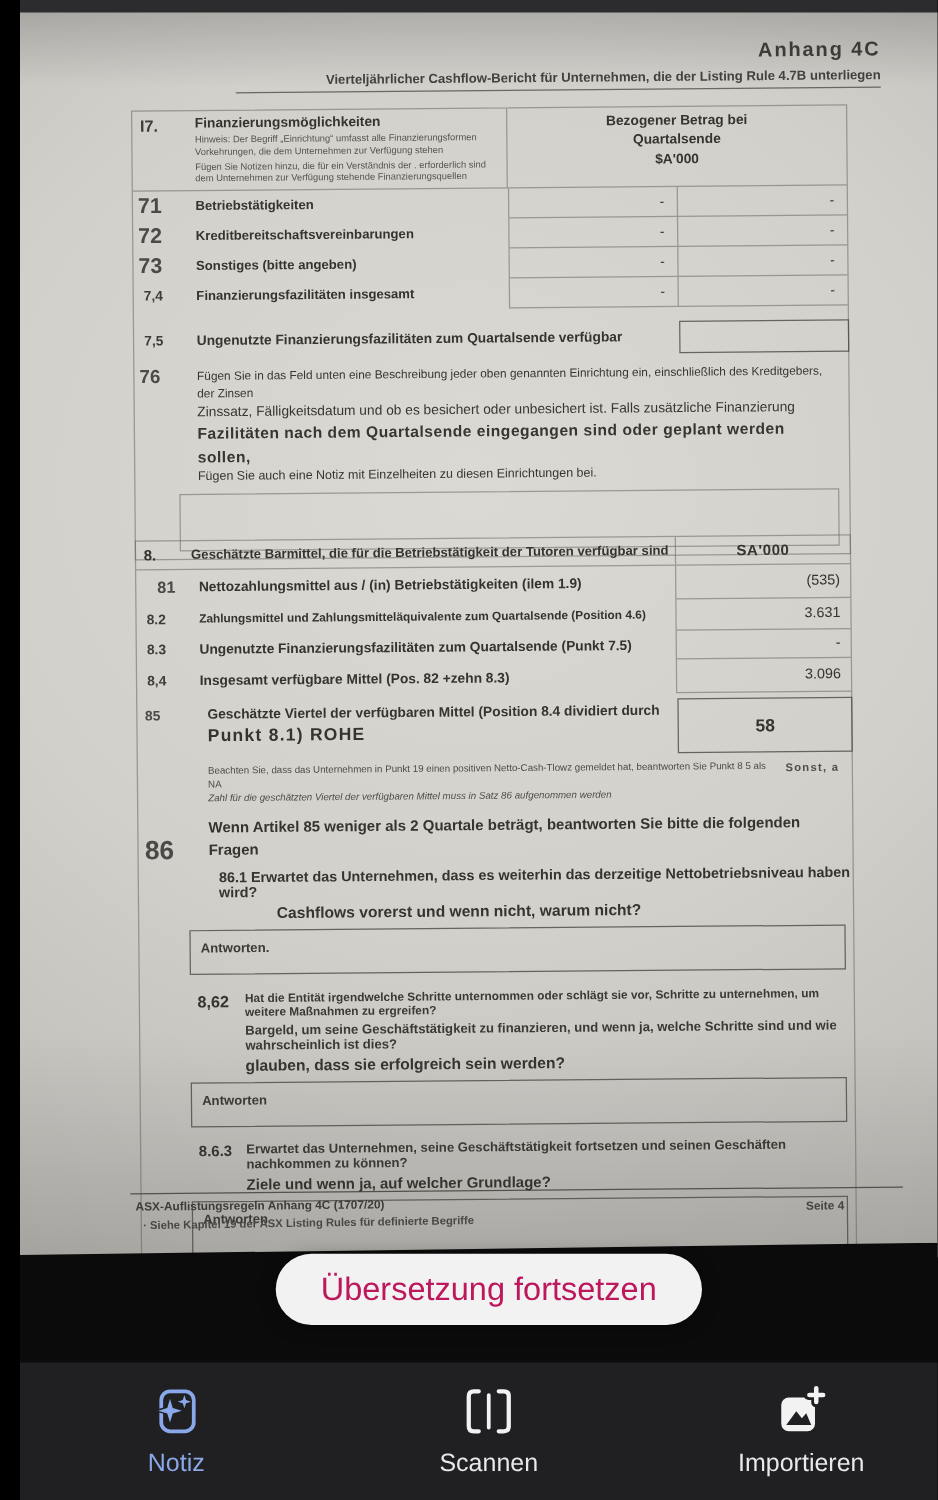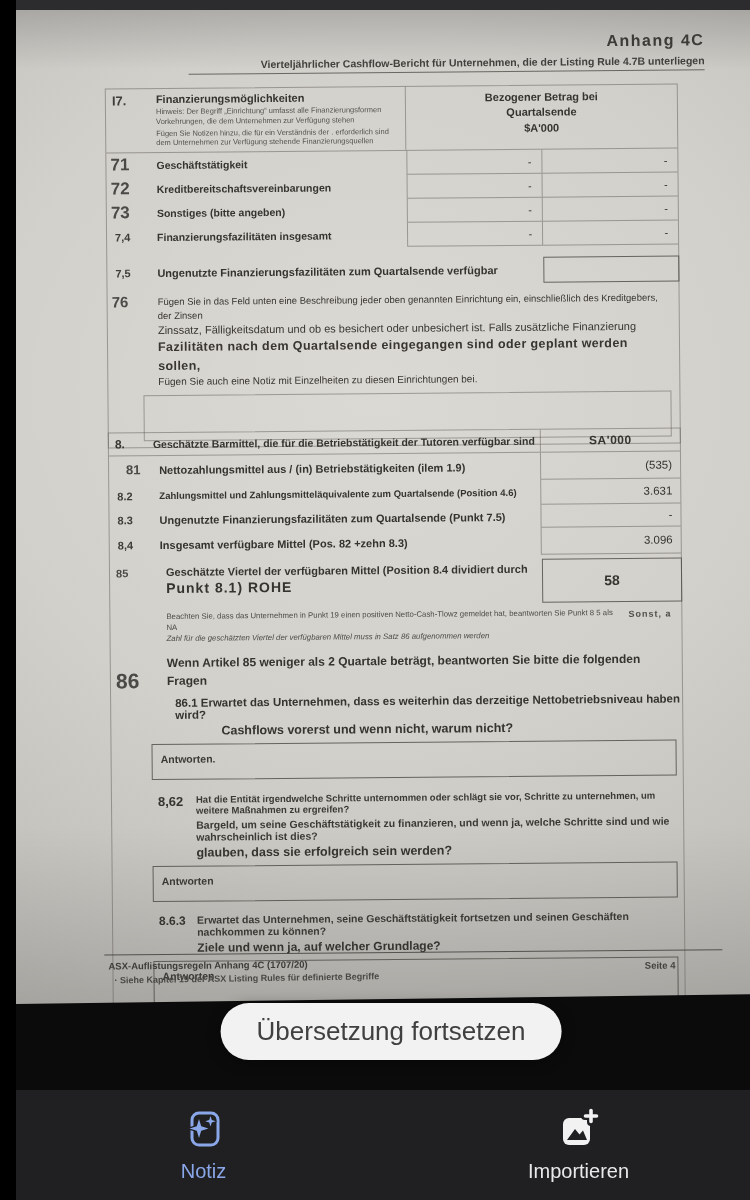--- a/index.html
+++ b/index.html
@@ -108,21 +108,21 @@
   .f2{position:absolute;left:94px;top:962px;font-size:9px;font-weight:bold;color:#4a4844;transform:rotate(-0.4deg);}
   .f-page{position:absolute;right:95px;top:952px;font-size:9.5px;font-weight:bold;color:#45433f;}
 
   
   .bottom-dark{position:absolute;left:0;right:0;top:994px;bottom:0;background:#0b0b0c;
     clip-path:polygon(0 10px,100% 0,100% 100%,0 100%);}
   .pill{
     position:absolute;top:1003px;left:50%;transform:translateX(-50%);
     height:57px;padding:0 36px;border-radius:29px;background:#f2f2f3;
     display:flex;align-items:center;white-space:nowrap;
-    font-size:26px;color:#404040;cursor:pointer;box-shadow:0 2px 14px rgba(0,0,0,.35);
+    font-size:26px;color:#be185d;cursor:pointer;box-shadow:0 2px 14px rgba(0,0,0,.35);
   }
   .tabbar{position:absolute;left:0;right:0;top:1090px;bottom:0;background:#202022;display:flex;}
   .tab{flex:1;display:flex;flex-direction:column;align-items:center;padding-top:16px;gap:8px;cursor:pointer;}
   .tab .icon{width:46px;height:46px;display:flex;align-items:center;justify-content:center;}
   .tab .tl{font-size:20px;color:#e9e9ec;}
   .tab.active .tl{color:var(--blue);}
 </style>
 </head>
 <body>
 
@@ -145,21 +145,21 @@
             <p class="t7-hint">Fügen Sie Notizen hinzu, die für ein Verständnis der . erforderlich sind dem Unternehmen zur Verfügung stehende Finanzierungsquellen</p>
           </div>
           <div class="t7-colhead last">Bezogener Betrag bei
 Quartalsende
 $A'000</div>
         </div>
 
         <div class="t7-row">
           <div class="rl">
               <span class="n-big">71</span>
-              <span class="lbl">Geschäftstätigkeit</span>
+              <span class="lbl">Betriebstätigkeiten</span>
             </div>
           <div class="rv">-</div>
           <div class="rv last">-</div>
         </div>
         <div class="t7-row">
           <div class="rl">
               <span class="n-big">72</span>
               <span class="lbl">Kreditbereitschaftsvereinbarungen</span>
             </div>
           <div class="rv">-</div>
@@ -306,20 +306,30 @@
           <path d="M17 12 L19.2 19.3 L26.5 21.5 L19.2 23.7 L17 31 L14.8 23.7 L7.5 21.5 L14.8 19.3 Z" fill="#8AA7E9"></path>
           <path d="M28.5 9 L29.8 13 L33.8 14.3 L29.8 15.6 L28.5 19.6 L27.2 15.6 L23.2 14.3 L27.2 13 Z" fill="#8AA7E9" stroke="#202022" stroke-width="1.8" stroke-linejoin="round"></path>
           <path d="M28.5 9 L29.8 13 L33.8 14.3 L29.8 15.6 L28.5 19.6 L27.2 15.6 L23.2 14.3 L27.2 13 Z" fill="#8AA7E9"></path>
         </svg>
       </span>
       <span class="tl">Notiz</span>
     </div>
     <div class="tab">
       <span class="icon">
         <svg width="44" height="44" viewBox="0 0 44 44">
+          <path d="M14 6 H10 Q6 6 6 10 V34 Q6 38 10 38 H14" fill="none" stroke="#f2f2f3" stroke-width="3.4" stroke-linecap="round"></path>
+          <path d="M30 6 H34 Q38 6 38 10 V34 Q38 38 34 38 H30" fill="none" stroke="#f2f2f3" stroke-width="3.4" stroke-linecap="round"></path>
+          <line x1="22" y1="9" x2="22" y2="35" stroke="#f2f2f3" stroke-width="3" stroke-linecap="round"></line>
+        </svg>
+      </span>
+      <span class="tl">Scannen</span>
+    </div>
+    <div class="tab">
+      <span class="icon">
+        <svg width="44" height="44" viewBox="0 0 44 44">
           <rect x="6" y="11" width="27" height="27" rx="6" fill="#f2f2f3"></rect>
           <path d="M10 33 L18 22 L22.5 27.5 L26 23.5 L30 33 Z" fill="#202022"></path>
           <line x1="34" y1="3" x2="34" y2="15" stroke="#202022" stroke-width="8" stroke-linecap="round"></line>
           <line x1="28" y1="9" x2="40" y2="9" stroke="#202022" stroke-width="8" stroke-linecap="round"></line>
           <line x1="34" y1="3.5" x2="34" y2="14.5" stroke="#f2f2f3" stroke-width="3.6" stroke-linecap="round"></line>
           <line x1="28.5" y1="9" x2="39.5" y2="9" stroke="#f2f2f3" stroke-width="3.6" stroke-linecap="round"></line>
         </svg>
       </span>
       <span class="tl">Importieren</span>
     </div>

